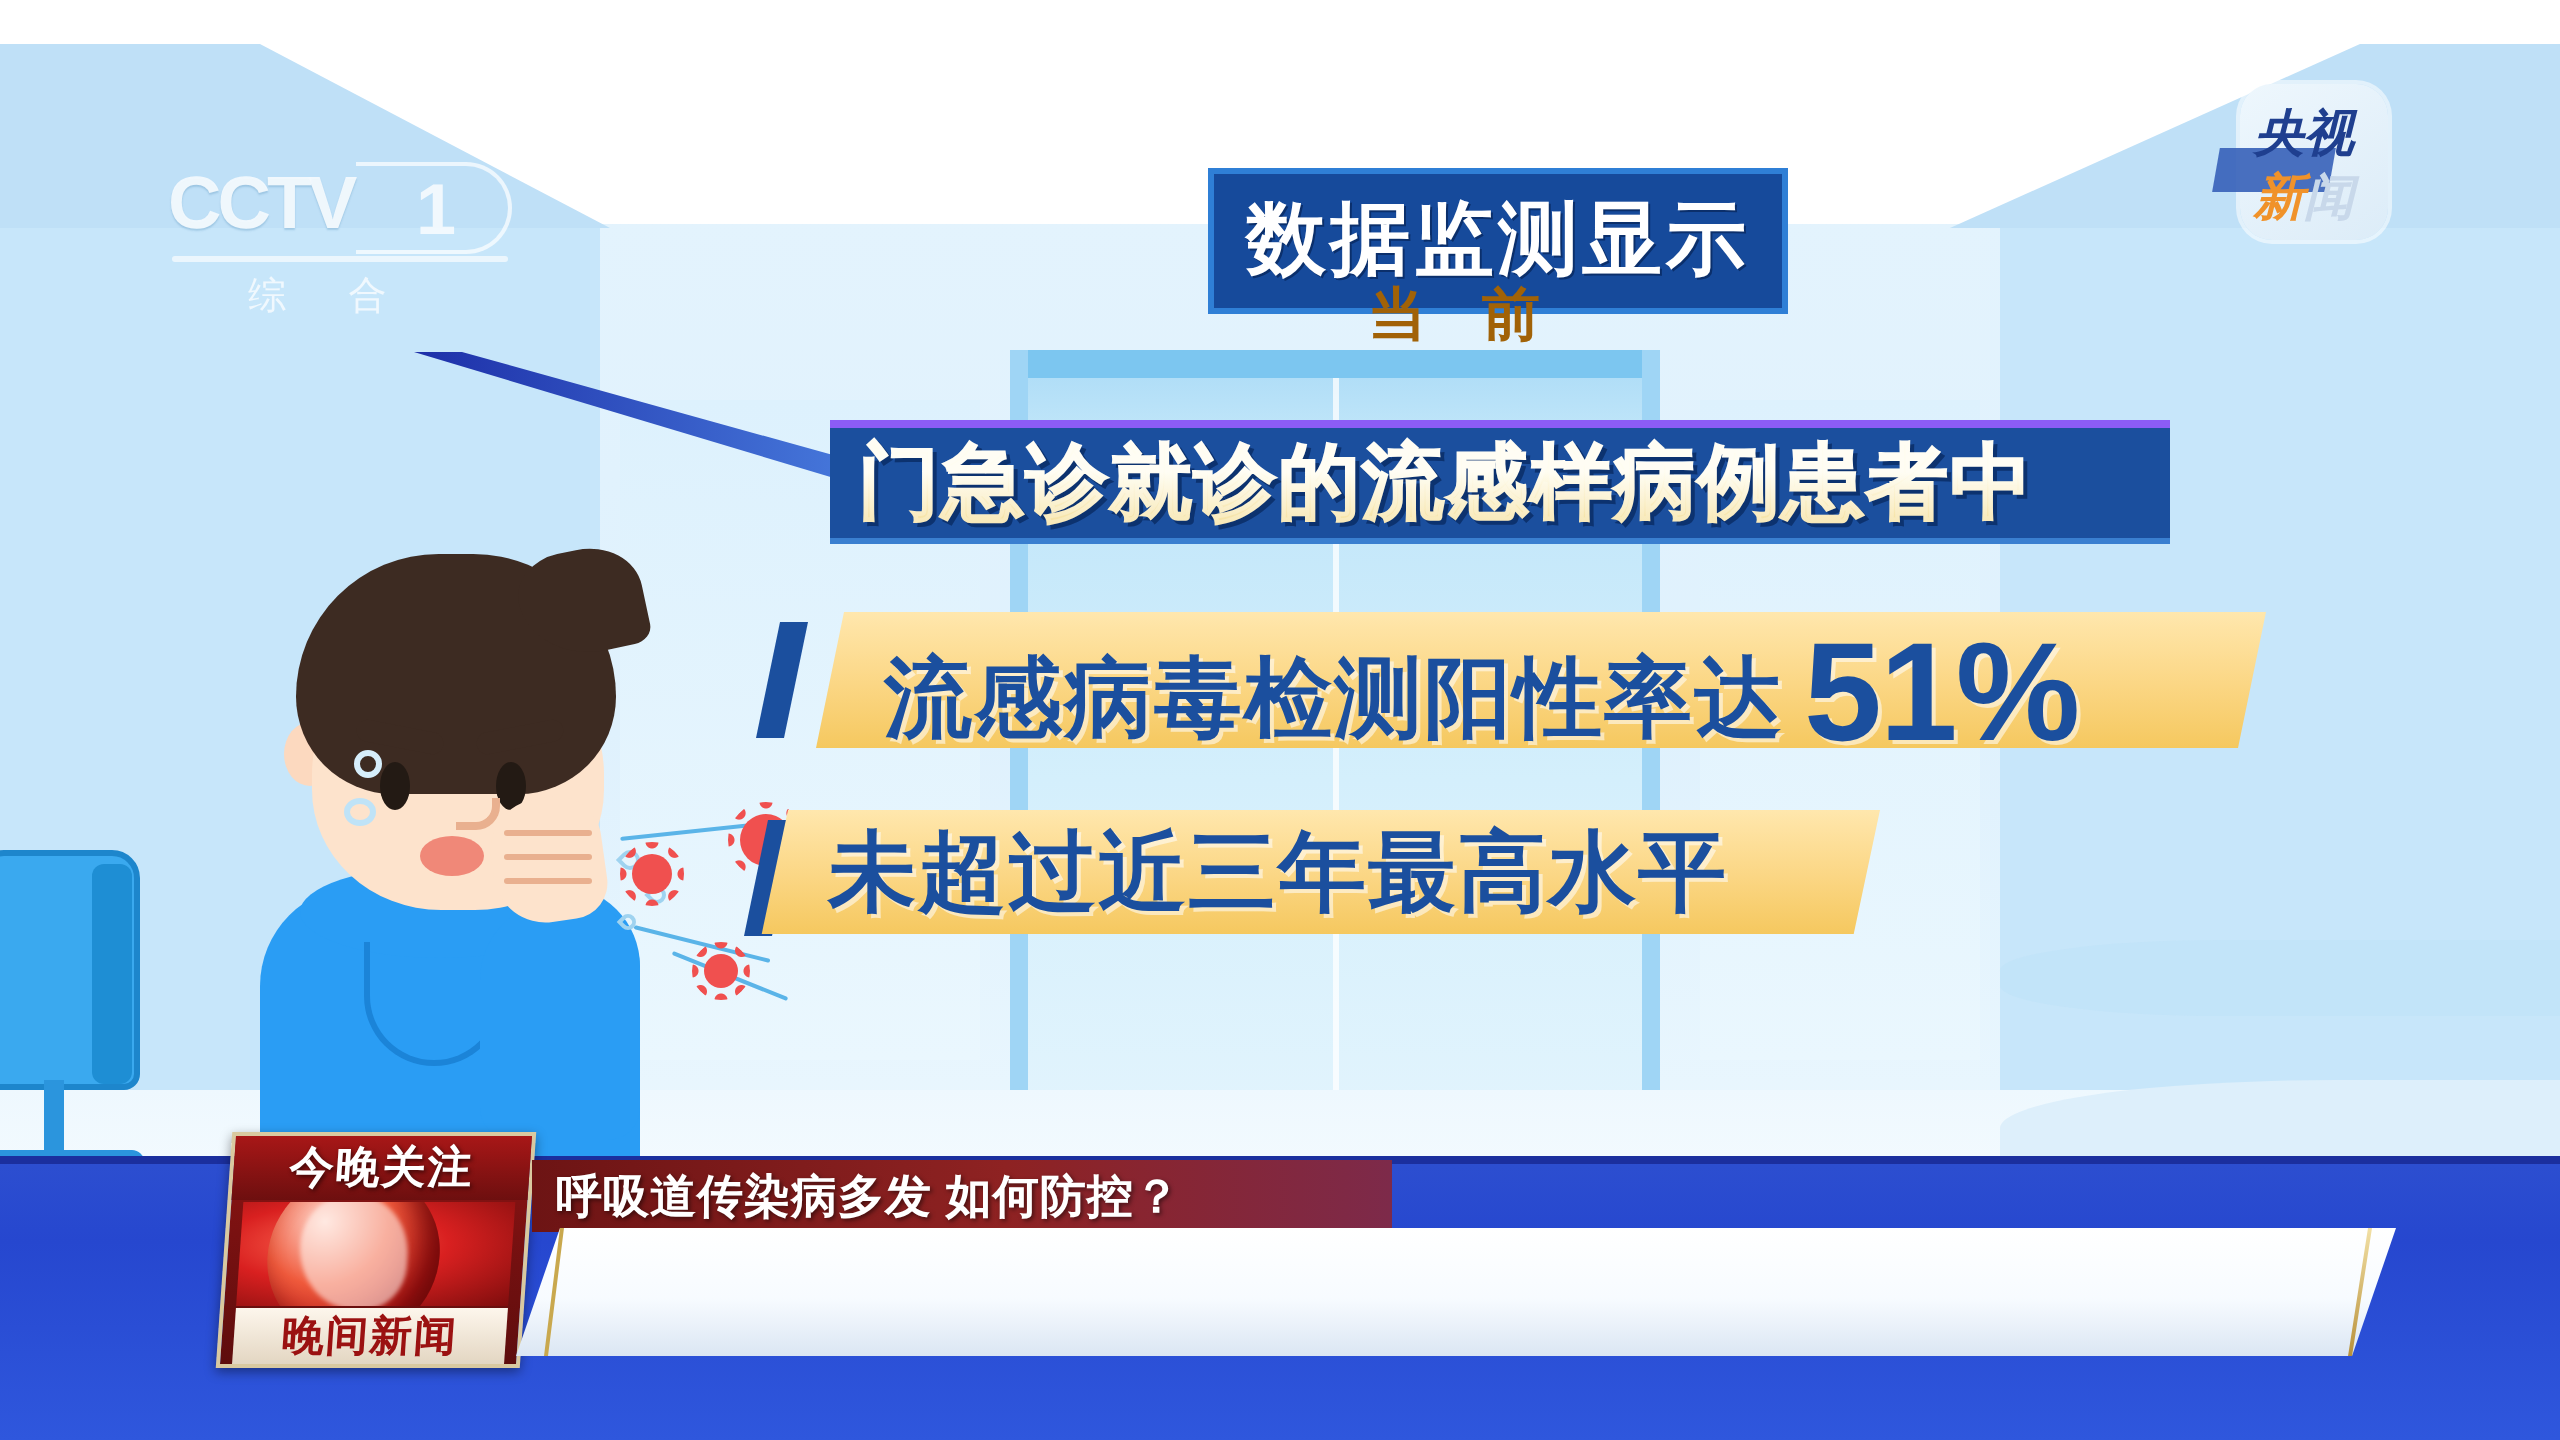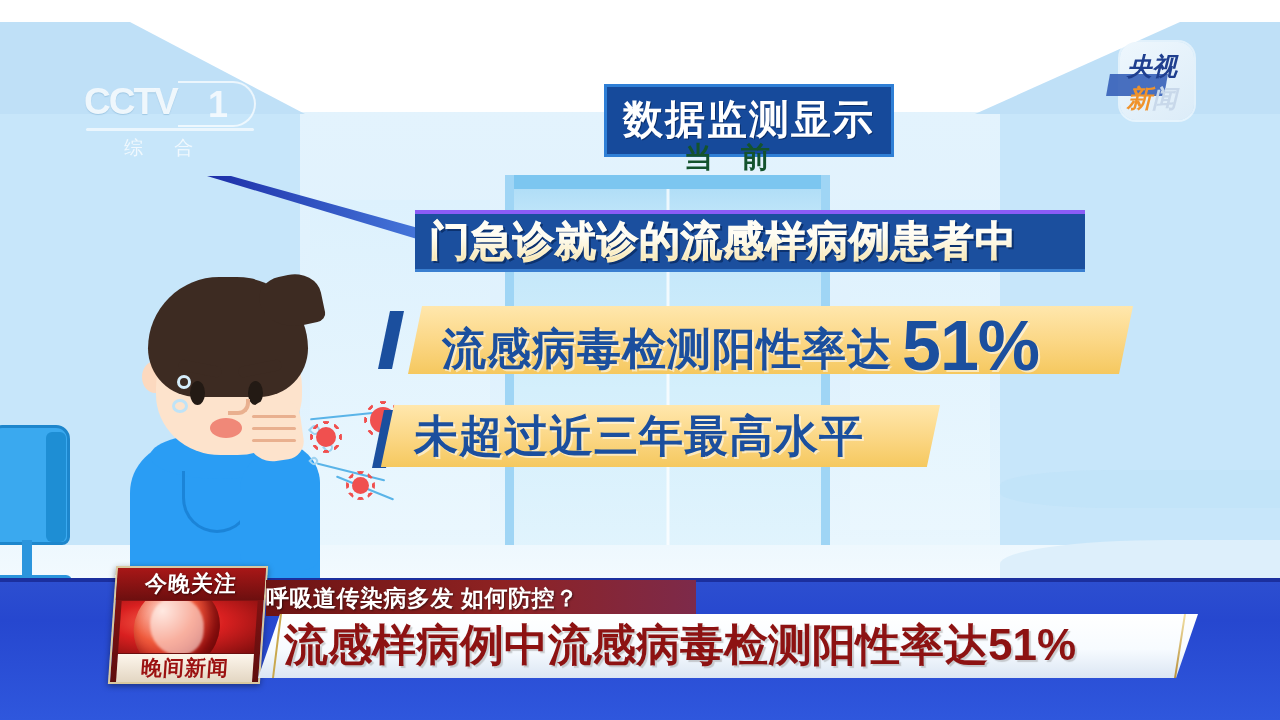--- a/index.html
+++ b/index.html
@@ -102,21 +102,21 @@
   .cn-band{position:absolute;left:-12px;top:32px;width:58px;height:22px;background:#3660b8;transform:skewX(-10deg);opacity:.9;}
   .cn-t1{position:absolute;left:7px;top:8px;font-size:25px;font-weight:bold;color:#1f3f8f;letter-spacing:0;}
   .cn-t2{position:absolute;left:7px;top:40px;font-size:25px;font-weight:bold;color:#f0922a;}
   .cn-t2 .dim{color:#c8d8ea;}
 
   
   .tag-box{position:absolute;left:604px;top:84px;padding:5px 16px 7px;background:#164a9b;
     border:3px solid #2f7fd6;}
   .tag-box span{font-size:40px;font-weight:bold;color:#fff;letter-spacing:2px;
     text-shadow:1px 1px 0 #0b2f6b;}
-  .dangqian{position:absolute;left:684px;top:138px;font-size:29px;font-weight:bold;color:#14532d;letter-spacing:10px;}
+  .dangqian{position:absolute;left:684px;top:138px;font-size:29px;font-weight:bold;color:#a16207;letter-spacing:10px;}
 
   
   .diag{position:absolute;left:207px;top:176px;width:240px;height:72px;
     background:linear-gradient(90deg,#1d2fa8,#4a7fe0);
     clip-path:polygon(0 0,24px 0,240px 60px,240px 72px);}
 
   
   .band{position:absolute;display:flex;align-items:center;}
   .band1{left:415px;top:210px;width:670px;height:62px;background:#1b4f9e;
     border-top:4px solid #8b5cf6;border-bottom:3px solid #3a7fd0;}
@@ -164,21 +164,21 @@
     box-shadow:inset -8px -6px 14px rgba(90,5,5,.7);}
   .globe:after{content:"";position:absolute;left:30px;top:-4px;width:54px;height:58px;
     background:rgba(255,245,240,.55);border-radius:46% 58% 40% 60%;filter:blur(1px);}
   .badge-bot{position:absolute;left:6px;top:86px;width:136px;height:28px;
     background:linear-gradient(180deg,#fdf6ec,#e3d6c2);display:flex;align-items:center;justify-content:center;}
   .badge-bot span{font-size:21px;font-weight:bold;color:#9b1111;letter-spacing:1px;}
 
   .topic{position:absolute;left:266px;top:580px;width:430px;height:36px;
     background:linear-gradient(90deg,#6d1414 0%,#8e2222 55%,#7d2a4a 100%);
     display:flex;align-items:center;}
-  .topic span{font-size:23px;font-weight:bold;color:#fff;letter-spacing:.5px;
+  .topic span{font-size:23px;font-weight:bold;color:#fff;padding-left:12px;letter-spacing:.5px;
     text-shadow:1px 1px 2px rgba(0,0,0,.5);}
 
   .hl-wrap{position:absolute;left:258px;top:614px;width:940px;height:64px;}
   .hl-bg{position:absolute;inset:0;
     background:linear-gradient(180deg,#ffffff 0%,#f7fbff 55%,#dbe6f3 100%);
     clip-path:polygon(22px 0,940px 0,918px 64px,0 64px);
     box-shadow:0 3px 5px rgba(0,0,0,.35);}
   .hl-edgeL{position:absolute;left:14px;top:0;width:10px;height:64px;background:#c9a84e;
     clip-path:polygon(8px 0,10px 0,2px 64px,0 64px);}
   .hl-edgeR{position:absolute;left:916px;top:0;width:12px;height:64px;
@@ -299,16 +299,15 @@
   </div>
 
   <div class="topic">
     <span>呼吸道传染病多发 如何防控？</span>
   </div>
 
   <div class="hl-wrap">
     <div class="hl-bg"></div>
     <div class="hl-edgeL"></div>
     <div class="hl-edgeR"></div>
-    <div class="hl-txt">流感样病例中流感病毒检测阳性率达51%</div>
   </div>
 
 </div>
 
 </body></html>

